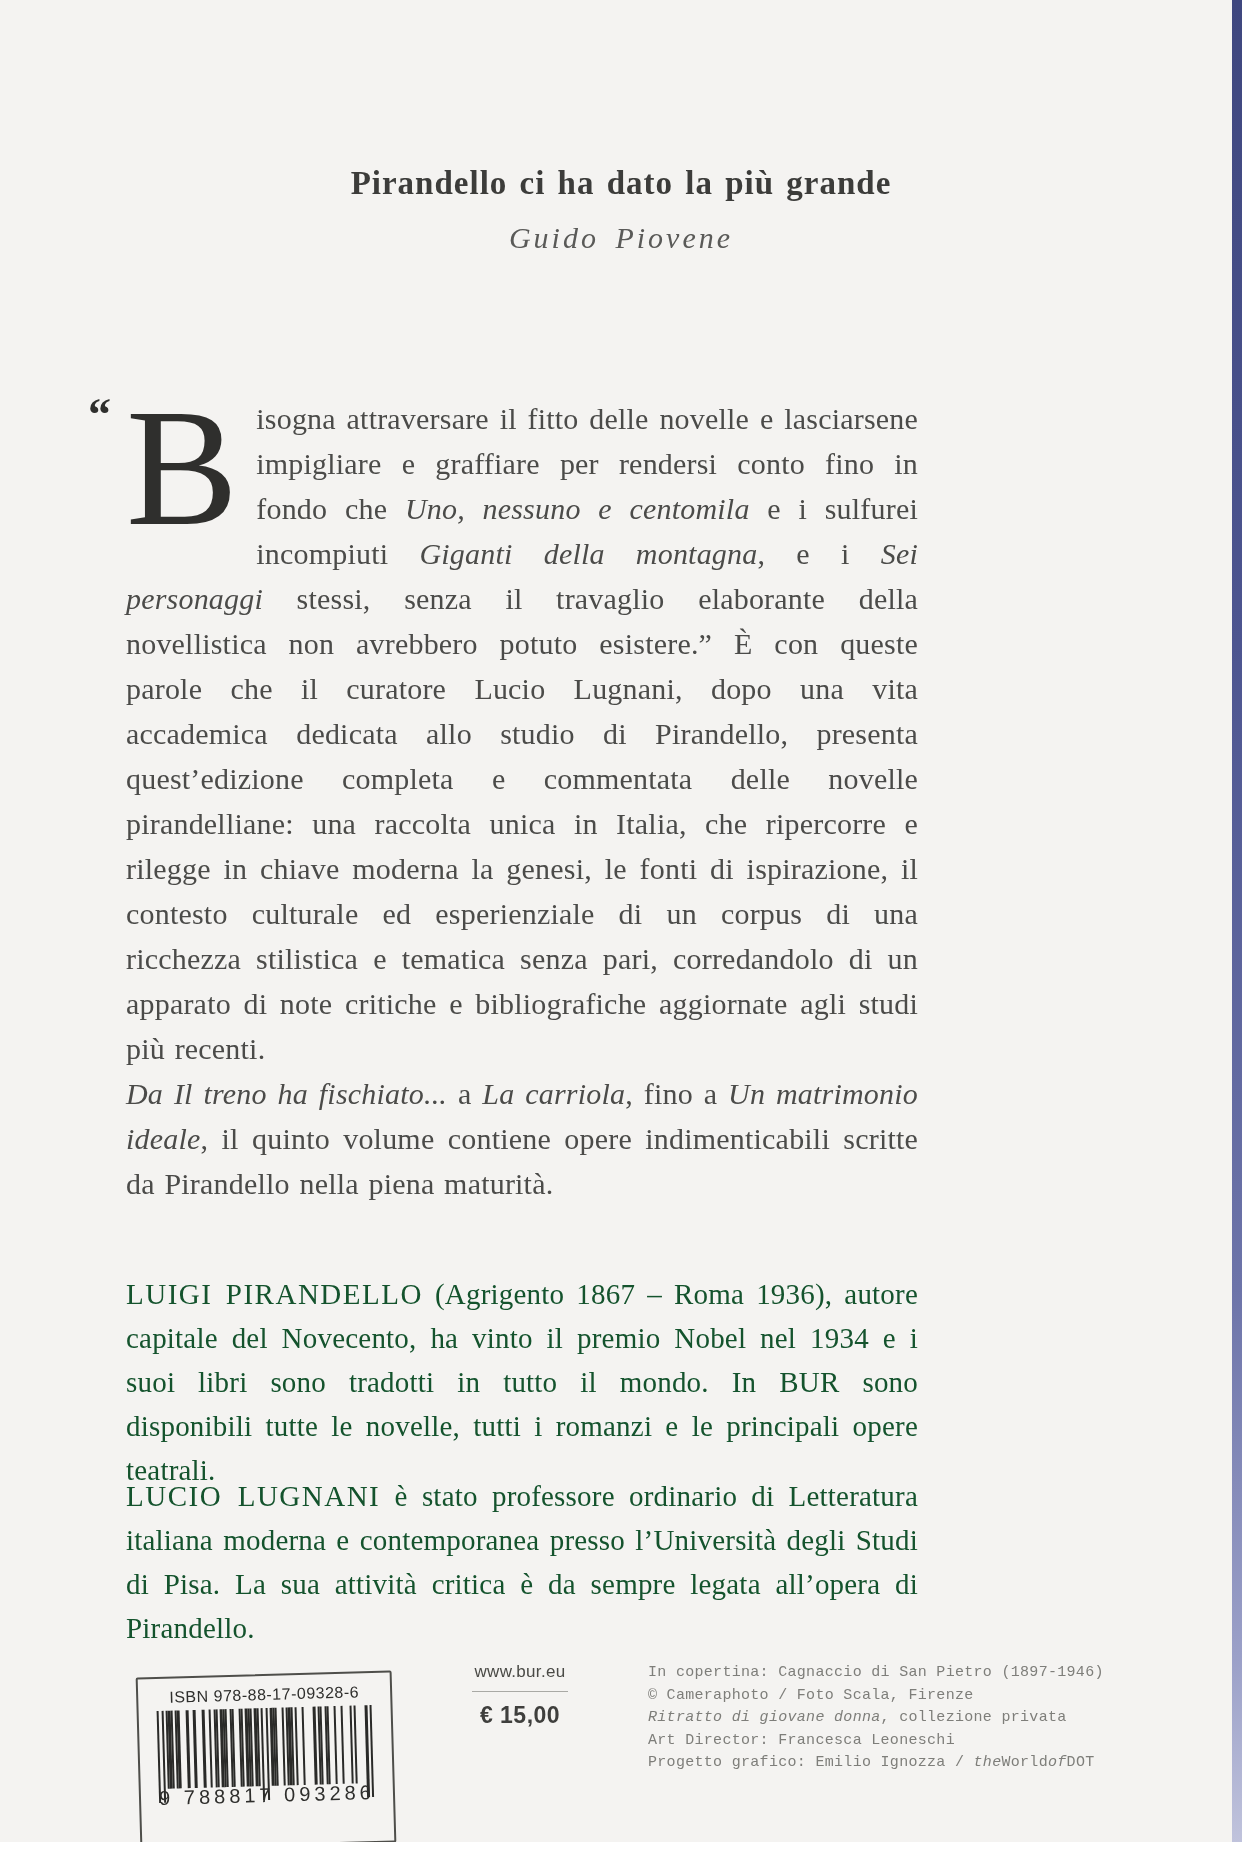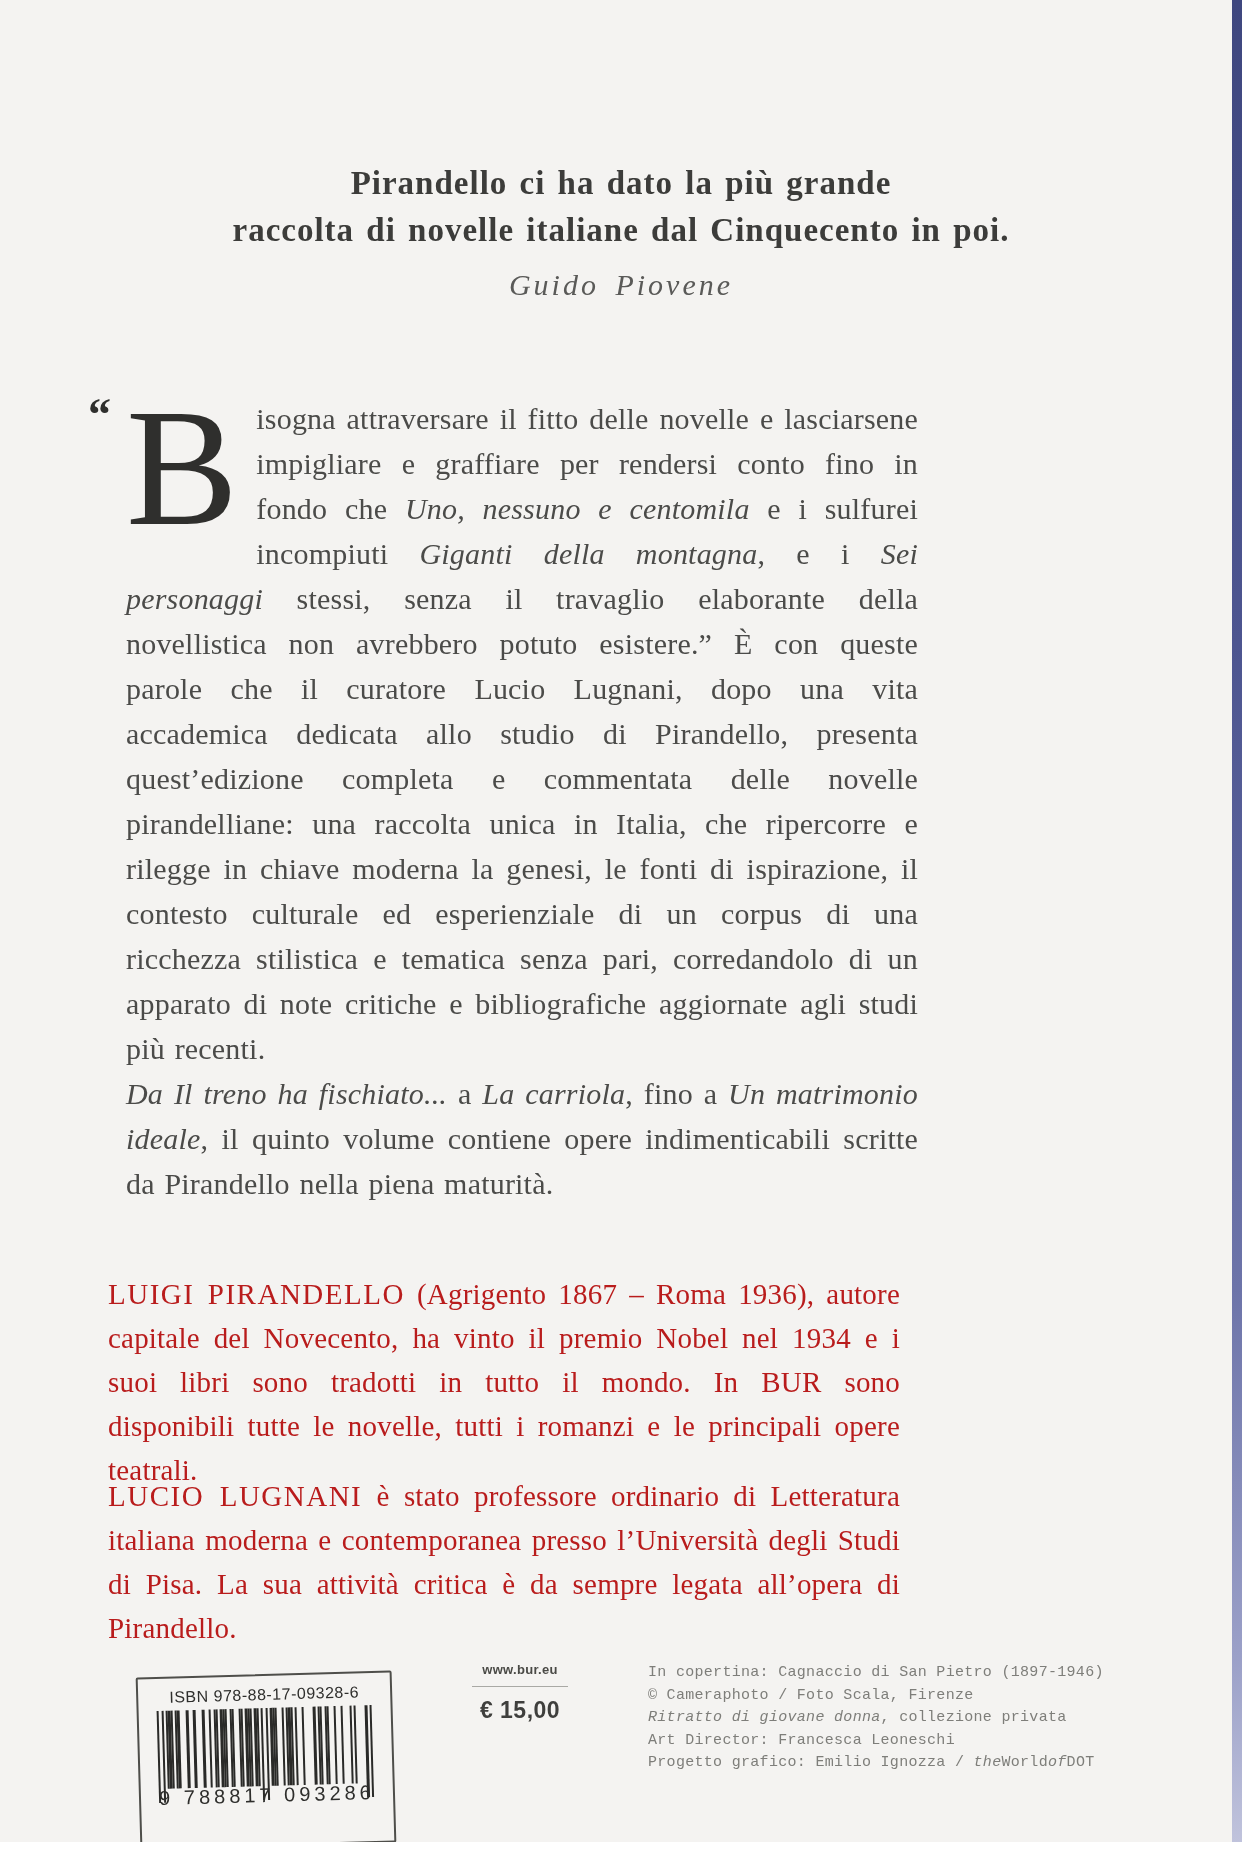--- a/index.html
+++ b/index.html
@@ -39,23 +39,23 @@
     font-size:46px;color:#2f2f2d;font-weight:bold;line-height:1;
   }
   .dropcap{
     float:left;
     font-size:168px;line-height:.78;
     height:138px;
     padding:6px 18px 0 0;
     color:#2f2f2d;
   }
   .bio{
-    position:absolute;left:108px;width:792px;margin:0;
+    position:absolute;left:126px;width:792px;margin:0;
     font-size:29px;line-height:44px;text-align:justify;
-    letter-spacing:.2px;word-spacing:2px;color:#b91c1c;
+    letter-spacing:.2px;word-spacing:2px;color:#14532d;
   }
   .bio-1{top:1272px;}
   .bio-2{top:1466px;margin-top:8px;}
   .caps{letter-spacing:1.5px;}
   
   .barcode-box{
     position:absolute;left:138px;top:1674px;width:252px;height:168px;
     border:2px solid #4e4e4a;border-radius:2px;
     transform:rotate(-1.6deg);
     font-family:"Liberation Sans", sans-serif;color:#2e2e2c;
@@ -70,39 +70,38 @@
   .bars .m.g{height:92px;}
   .bars .b{background:#2a2a28;}
   .barcode-digits{
     font-size:20px;letter-spacing:4px;margin-top:-16px;
     background:transparent;
   }
   .price-col{
     position:absolute;left:452px;top:1662px;width:136px;text-align:center;
     font-family:"Liberation Sans", sans-serif;
   }
-  .website{font-size:13px;font-weight:bold;color:#4a4a46;letter-spacing:.3px;}
+  .website{font-size:17px;font-weight:normal;color:#4a4a46;letter-spacing:.3px;}
   .price-rule{width:96px;height:1px;background:#a9a9a5;margin:9px auto 10px auto;}
   .price{font-size:23px;font-weight:bold;color:#3f3f3d;letter-spacing:.5px;}
   .credits{
     position:absolute;left:648px;top:1662px;width:480px;
     font-family:Liberation Mono, monospace;
     font-size:15px;line-height:22.5px;color:#7e7e7a;letter-spacing:.3px;
   }
 </style>
 </head>
 <body>
 
 <div class="page">
 
   <div class="spine"></div>
 
   <div class="quote-block">
     <div class="quote-line">Pirandello ci ha dato la più grande</div>
-    <div class="quote-line">raccolta di novelle italiane dal Cinquecento in poi.</div>
     <div class="quote-attr">Guido Piovene</div>
   </div>
 
   <div class="body-block">
     <p>
       <span class="oq">“</span>
       <span class="dropcap">B</span>
       <span><span>isogna attraversare il fitto delle novelle e lasciarsene impigliare e graffiare per rendersi conto fino in fondo che </span><i>Uno, nessuno e centomila</i><span> e i sulfurei incompiuti </span><i>Giganti della montagna</i><span>, e i </span><i>Sei personaggi</i><span> stessi, senza il travaglio elaborante della novellistica non avrebbero potuto esistere.” È con queste parole che il curatore Lucio Lugnani, dopo una vita accademica dedicata allo studio di Pirandello, presenta quest’edizione completa e commentata delle novelle pirandelliane: una raccolta unica in Italia, che ripercorre e rilegge in chiave moderna la genesi, le fonti di ispirazione, il contesto culturale ed esperienziale di un corpus di una ricchezza stilistica e tematica senza pari, corredandolo di un apparato di note critiche e bibliografiche aggiornate agli studi più recenti.</span></span>
     </p>
     <p><i>Da Il treno ha fischiato...</i><span> a </span><i>La carriola</i><span>, fino a </span><i>Un matrimonio ideale</i><span>, il quinto volume contiene opere indimenticabili scritte da Pirandello nella piena maturità.</span></p>

